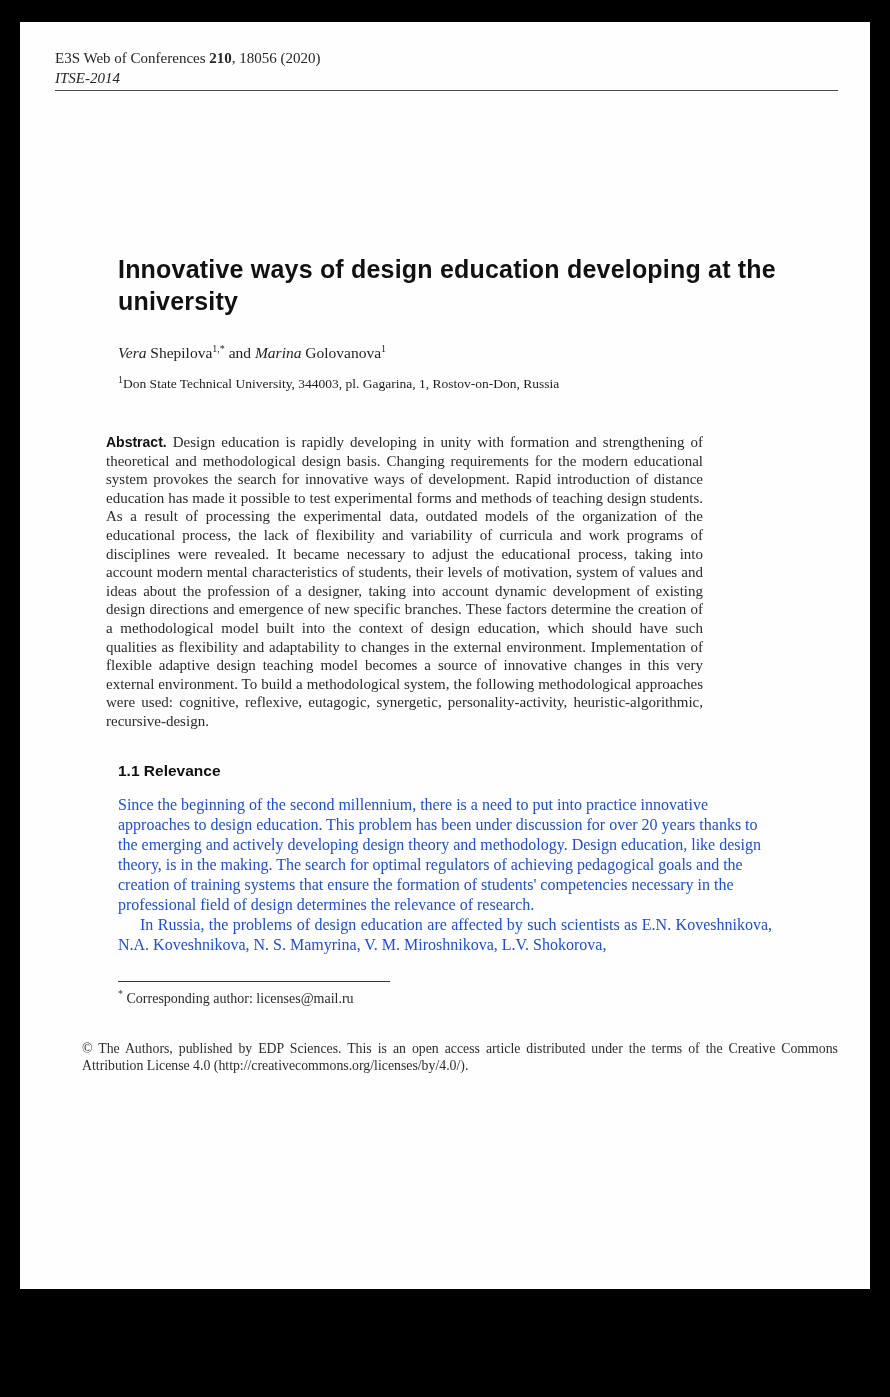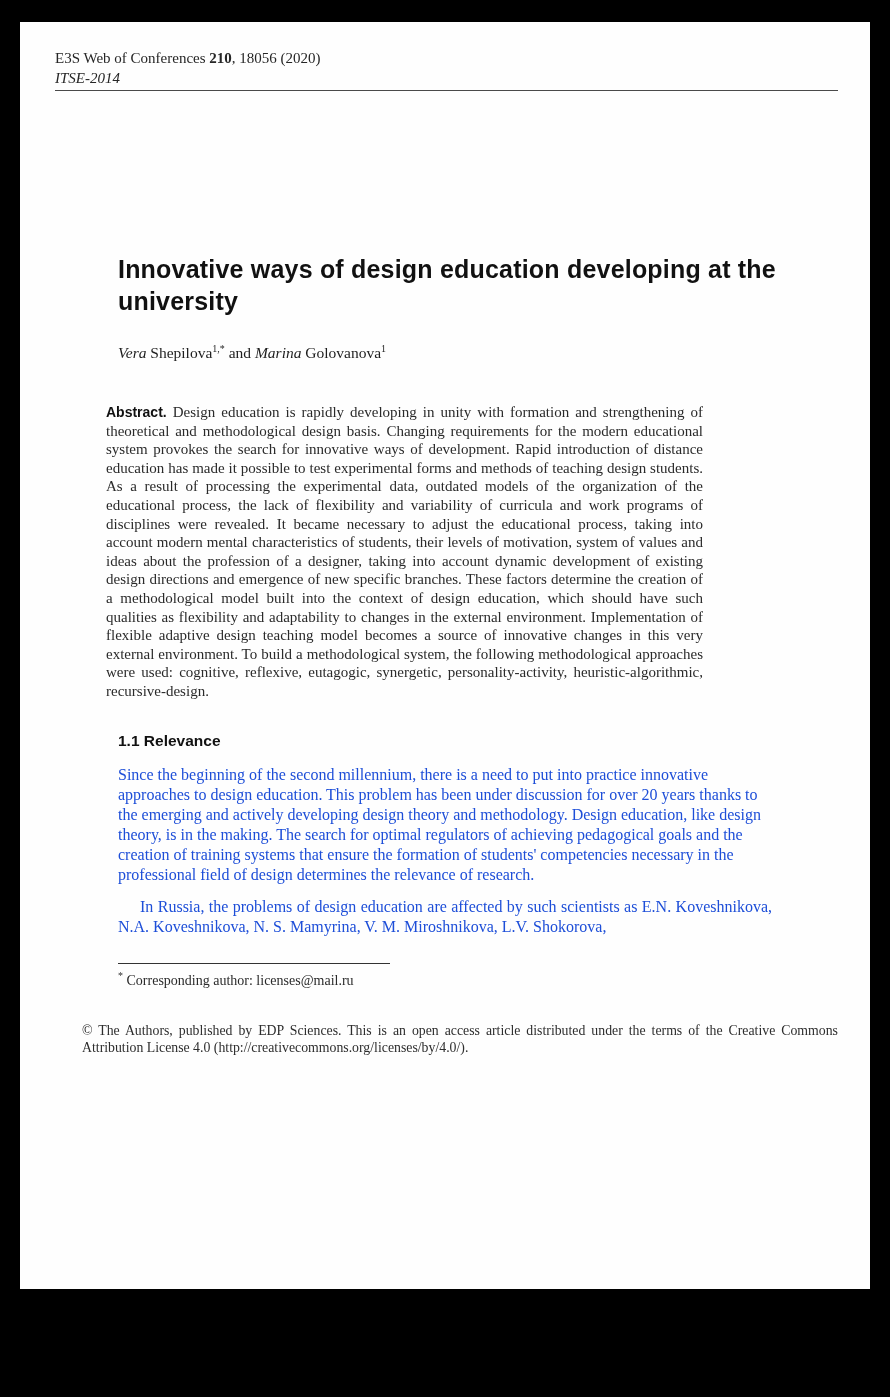--- a/index.html
+++ b/index.html
@@ -103,21 +103,21 @@
     font-weight: bold;
     color: #111;
   }
   .body-par {
     margin: 14px 98px 0 98px;
     font-size: 16px;
     line-height: 20px;
     color: #1d4ed8;
   }
   .body-par.justify {
-    margin-top: 12px;
+    margin-top: 0;
     text-align: justify;
     text-indent: 22px;
   }
   
   .fn-rule {
     margin: 26px 0 0 98px;
     width: 272px;
     border: none;
     border-top: 1.6px solid #333;
     height: 0;
@@ -146,20 +146,21 @@
     <div class="head-row">
       <div class="head-left"><span>E3S Web of Conferences </span><b>210</b><span>, 18056 (2020)</span></div>
     </div>
     <div class="head-conf">ITSE-2014</div>
     <hr class="head-rule">
 
     <h1 class="title">Innovative ways of design education developing at the university</h1>
 
     <p class="authors"><i>Vera</i><span> Shepilova</span><sup>1,*</sup><span> and </span><i>Marina</i><span> Golovanova</span><sup>1</sup></p>
 
+    <p class="affil"><sup>1</sup><span>Don State Technical University, 344003, pl. Gagarina, 1, Rostov-on-Don, Russia</span></p>
 
     <div class="abstract"><b>Abstract.</b><span> Design education is rapidly developing in unity with formation and strengthening of theoretical and methodological design basis. Changing requirements for the modern educational system provokes the search for innovative ways of development. Rapid introduction of distance education has made it possible to test experimental forms and methods of teaching design students. As a result of processing the experimental data, outdated models of the organization of the educational process, the lack of flexibility and variability of curricula and work programs of disciplines were revealed. It became necessary to adjust the educational process, taking into account modern mental characteristics of students, their levels of motivation, system of values and ideas about the profession of a designer, taking into account dynamic development of existing design directions and emergence of new specific branches. These factors determine the creation of a methodological model built into the context of design education, which should have such qualities as flexibility and adaptability to changes in the external environment. Implementation of flexible adaptive design teaching model becomes a source of innovative changes in this very external environment. To build a methodological system, the following methodological approaches were used: cognitive, reflexive, eutagogic, synergetic, personality-activity, heuristic-algorithmic, recursive-design.</span></div>
 
     <h3 class="subsec">1.1 Relevance</h3>
 
     <p class="body-par">Since the beginning of the second millennium, there is a need to put into practice innovative approaches to design education. This problem has been under discussion for over 20 years thanks to the emerging and actively developing design theory and methodology. Design education, like design theory, is in the making. The search for optimal regulators of achieving pedagogical goals and the creation of training systems that ensure the formation of students' competencies necessary in the professional field of design determines the relevance of research.</p>
     <p class="body-par justify">In Russia, the problems of design education are affected by such scientists as E.N. Koveshnikova, N.A. Koveshnikova, N. S. Mamyrina, V. M. Miroshnikova, L.V. Shokorova,</p>
 
     <hr class="fn-rule">
     <p class="fn"><sup>*</sup><span> Corresponding author: licenses@mail.ru</span></p>

